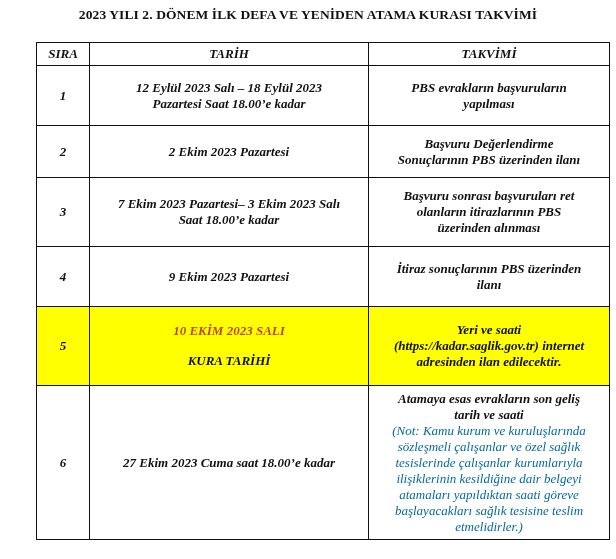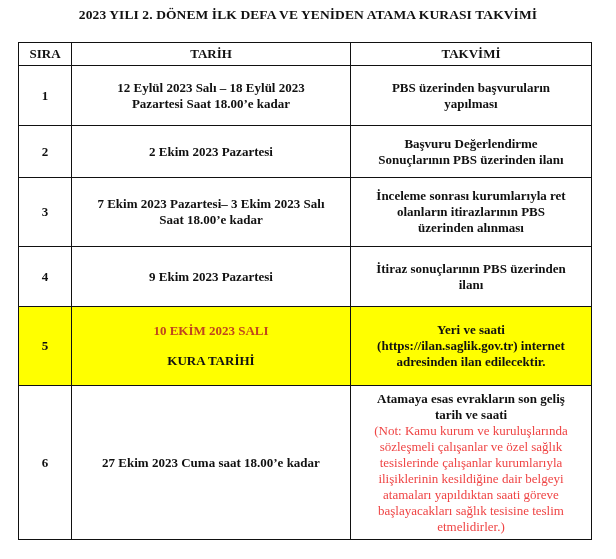--- a/index.html
+++ b/index.html
@@ -7,42 +7,43 @@
     width: 616px; height: 559px; position: relative; overflow: hidden;
     font-family: "Liberation Serif", "DejaVu Serif", serif;
     color: #111111;
   }
   .title {
     position: absolute; left: 0; top: 7px; width: 616px;
     text-align: center; font-weight: bold; font-size: 13.5px;
     letter-spacing: 0.1px;
   }
   table.cal {
-    position: absolute; left: 18px; top: 42px;
+    position: absolute; left: 36px; top: 42px;
     width: 573px; border-collapse: collapse;
     table-layout: fixed;
+    font-style: italic;
   }
   table.cal td, table.cal th {
     border: 1.5px solid #111111;
     text-align: center; vertical-align: middle;
     font-weight: bold; font-size: 13px; line-height: 16px;
     padding: 0 6px;
   }
   table.cal th { height: 22px; font-size: 13px; }
   col.c1 { width: 53px; }
   col.c2 { width: 279px; }
   col.c3 { width: 241px; }
   tr.r1 td { height: 59px; }
   tr.r2 td { height: 51px; }
   tr.r3 td { height: 68px; }
   tr.r4 td { height: 59px; }
   tr.r5 td { height: 78px; background: #ffff00; margin-left: 31px; }
   tr.r6 td { height: 153px; }
   .orange { color: #c0461c; }
-  .note { color: #ef4444; font-weight: normal; }
+  .note { color: #0369a1; font-weight: normal; }
   .gap { display: block; height: 14px; }
   .line { display: block; }
 </style>
 </head>
 <body>
 
 <div class="title">2023 YILI 2. DÖNEM İLK DEFA VE YENİDEN ATAMA KURASI TAKVİMİ</div>
 
 <table class="cal">
   <colgroup>
@@ -58,42 +59,42 @@
     </tr>
   </thead>
   <tbody>
     <tr class="r1">
       <td>1</td>
       <td>
         <span class="line">12 Eylül 2023 Salı – 18 Eylül 2023</span>
         <span class="line">Pazartesi Saat 18.00’e kadar</span>
       </td>
       <td>
-        <span class="line">PBS üzerinden başvuruların</span>
+        <span class="line">PBS evrakların başvuruların</span>
         <span class="line">yapılması</span>
       </td>
     </tr>
     <tr class="r2">
       <td>2</td>
       <td>
         <span class="line">2 Ekim 2023 Pazartesi</span>
       </td>
       <td>
         <span class="line">Başvuru Değerlendirme</span>
         <span class="line">Sonuçlarının PBS üzerinden ilanı</span>
       </td>
     </tr>
     <tr class="r3">
       <td>3</td>
       <td>
         <span class="line">7 Ekim 2023 Pazartesi– 3 Ekim 2023 Salı</span>
         <span class="line">Saat 18.00’e kadar</span>
       </td>
       <td>
-        <span class="line">İnceleme sonrası kurumlarıyla ret</span>
+        <span class="line">Başvuru sonrası başvuruları ret</span>
         <span class="line">olanların itirazlarının PBS</span>
         <span class="line">üzerinden alınması</span>
       </td>
     </tr>
     <tr class="r4">
       <td>4</td>
       <td>
         <span class="line">9 Ekim 2023 Pazartesi</span>
       </td>
       <td>
@@ -103,21 +104,21 @@
     </tr>
     <tr class="r5">
       <td>5</td>
       <td>
         <span class="line orange">10 EKİM 2023 SALI</span>
         <span class="gap"></span>
         <span class="line">KURA TARİHİ</span>
       </td>
       <td>
         <span class="line">Yeri ve saati</span>
-        <span class="line">(https://ilan.saglik.gov.tr) internet</span>
+        <span class="line">(https://kadar.saglik.gov.tr) internet</span>
         <span class="line">adresinden ilan edilecektir.</span>
       </td>
     </tr>
     <tr class="r6">
       <td>6</td>
       <td>
         <span class="line">27 Ekim 2023 Cuma saat 18.00’e kadar</span>
       </td>
       <td>
         <span class="line">Atamaya esas evrakların son geliş</span>

